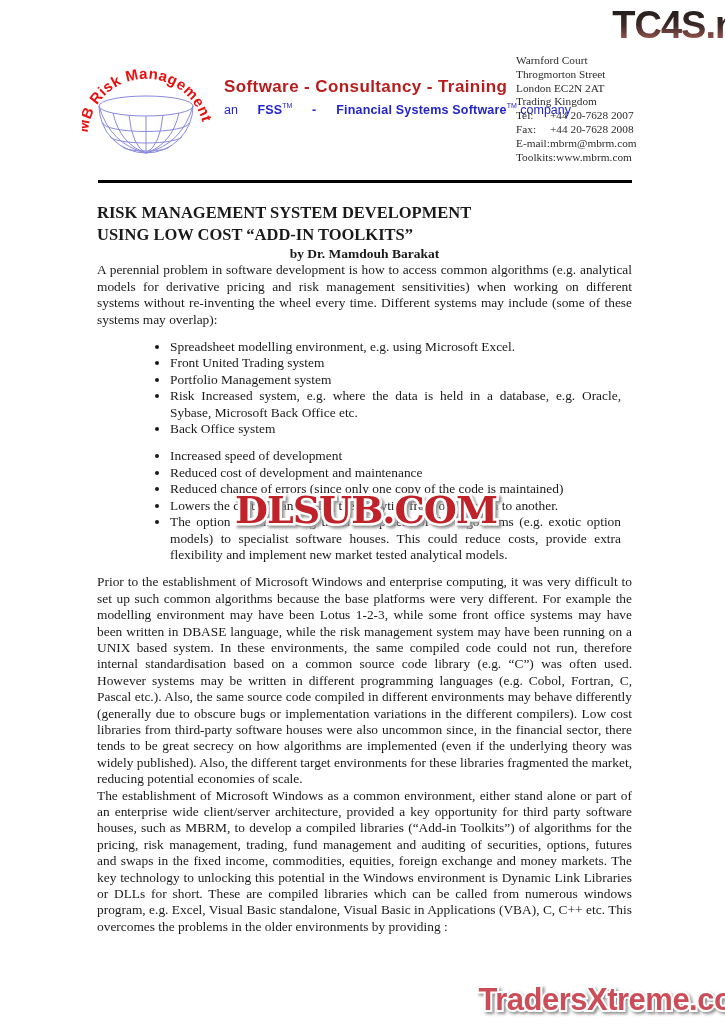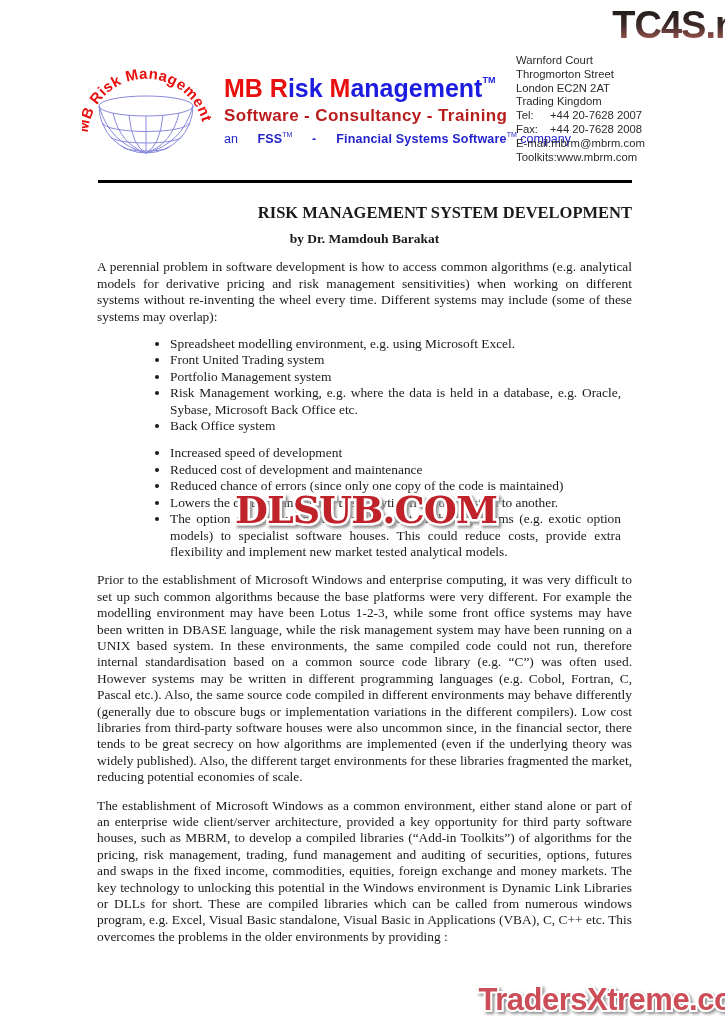--- a/index.html
+++ b/index.html
@@ -11,30 +11,30 @@
   .globe{position:absolute;left:82px;top:44px;}
   .brand{position:absolute;left:224px;top:74px;width:300px;font-family:"Liberation Sans",sans-serif;}
   .brand-name{font-size:25px;font-weight:bold;white-space:nowrap;}
   .red{color:#e8100f;}
   .blue{color:#1c1ce0;}
   .brand-name sup{font-size:9px;color:#1c1ce0;vertical-align:14px;letter-spacing:0;}
   .tagline{font-size:17px;font-weight:bold;color:#b91c1c;margin-top:3px;letter-spacing:.4px;white-space:nowrap;}
   .subline{font-size:12.5px;color:#2424cc;margin-top:5px;white-space:nowrap;}
   .subline b{letter-spacing:.2px;margin-left:16px;}
   .subline sup{font-size:7px;vertical-align:6px;}
-  .addr{position:absolute;left:516px;top:54px;width:200px;font-family:Liberation Sans, sans-serif;
+  .addr{position:absolute;left:516px;top:54px;width:200px;font-family:Liberation Serif, serif;
         font-size:11.3px;line-height:13.8px;color:#2b2b2b;}
   .c-label{display:inline-block;min-width:34px;}
   .rule{position:absolute;left:98px;top:180px;width:534px;height:3px;background:#000;}
 
   
   .article{position:absolute;left:97px;top:202px;width:535px;font-size:13.4px;line-height:16.4px;}
-  .title{text-align:right;font-weight:bold;font-size:16.5px;line-height:22px;}
-  .byline{text-align:center;font-weight:bold;font-size:13.5px;margin-top:7px;}
-  .para{text-align:justify;margin-top:12px;}
+  .title{text-align:left;font-weight:bold;font-size:16.5px;line-height:22px;}
+  .byline{text-align:center;font-weight:bold;font-size:13.5px;}
+  .para{text-align:justify;margin-top:0;}
   ul.blist{margin:11px;padding:0 0 0 62px;}
   ul.blist li{text-align:justify;}
 
   
   .wm-mid{position:absolute;left:220px;top:482px;z-index:5;}
   .wm-bot{position:absolute;right:4px;top:980px;z-index:5;}
 </style>
 </head>
 <body>
 
@@ -73,22 +73,20 @@
         <path d="M97,69 Q90,100 64,109"></path>
         <path d="M111,62 Q100,100 64,109"></path>
       </g>
       <text font-family="Liberation Sans, sans-serif" font-size="15" font-weight="bold" fill="#e8100f" letter-spacing="0.5">
         <textPath href="#arcpath" startOffset="50%" text-anchor="middle">MB Risk Management</textPath>
       </text>
     </svg>
   </div>
 
   <div class="brand">
-    <div class="brand-name"><span class="red">MB R</span><span class="blue">isk </span><span class="red">M</span><span class="blue">anagement</span><sup>TM</sup>
-    </div>
     <div class="tagline">Software - Consultancy - Training</div>
     <div class="subline"><span>an </span><b>FSS</b><sup>TM</sup><b> - </b><b>Financial Systems Software</b><sup>TM</sup><span> company</span>
     </div>
   </div>
 
   <div class="addr">
     <div>Warnford Court</div>
     <div>Throgmorton Street</div>
     <div>London EC2N 2AT</div>
     <div>Trading Kingdom</div>
@@ -96,30 +94,31 @@
     <div><span class="c-label">Fax:</span><span>+44 20-7628 2008</span></div>
     <div><span class="c-label">E-mail:</span><span>mbrm@mbrm.com</span></div>
     <div><span class="c-label">Toolkits:</span><span>www.mbrm.com</span></div>
   </div>
 
   <div class="rule"></div>
 
   <div class="article">
     <div class="title">
       <div>RISK MANAGEMENT SYSTEM DEVELOPMENT</div>
+      <div>USING LOW COST “ADD-IN TOOLKITS”</div>
     </div>
     <div class="byline">by Dr. Mamdouh Barakat</div>
 
     <div class="para">A perennial problem in software development is how to access common algorithms (e.g. analytical models for derivative pricing and risk management sensitivities) when working on different systems without re-inventing the wheel every time.  Different systems may include  (some of these systems may overlap):</div>
 
     <ul class="blist">
       <li>Spreadsheet modelling environment, e.g. using Microsoft Excel.</li>
       <li>Front United Trading system</li>
       <li>Portfolio Management system</li>
-      <li>Risk Management working, e.g. where the data is held in a database, e.g. Oracle, Sybase, Microsoft Back Office etc.</li>
+      <li>Risk Increased system, e.g. where the data is held in a database, e.g. Oracle, Sybase, Microsoft Back Office etc.</li>
       <li>Back Office system</li>
     </ul>
 
 
     <ul class="blist">
       <li>Increased speed of development</li>
       <li>Reduced cost of development and maintenance</li>
       <li>Reduced chance of errors (since only one copy of the code is maintained)</li>
       <li>Lowers the cost of transferring the analytics from one system to another.</li>
       <li>The option of outsourcing the development of the algorithms (e.g. exotic option models) to specialist software houses.  This could reduce costs, provide extra flexibility and implement new market tested analytical models.</li>

